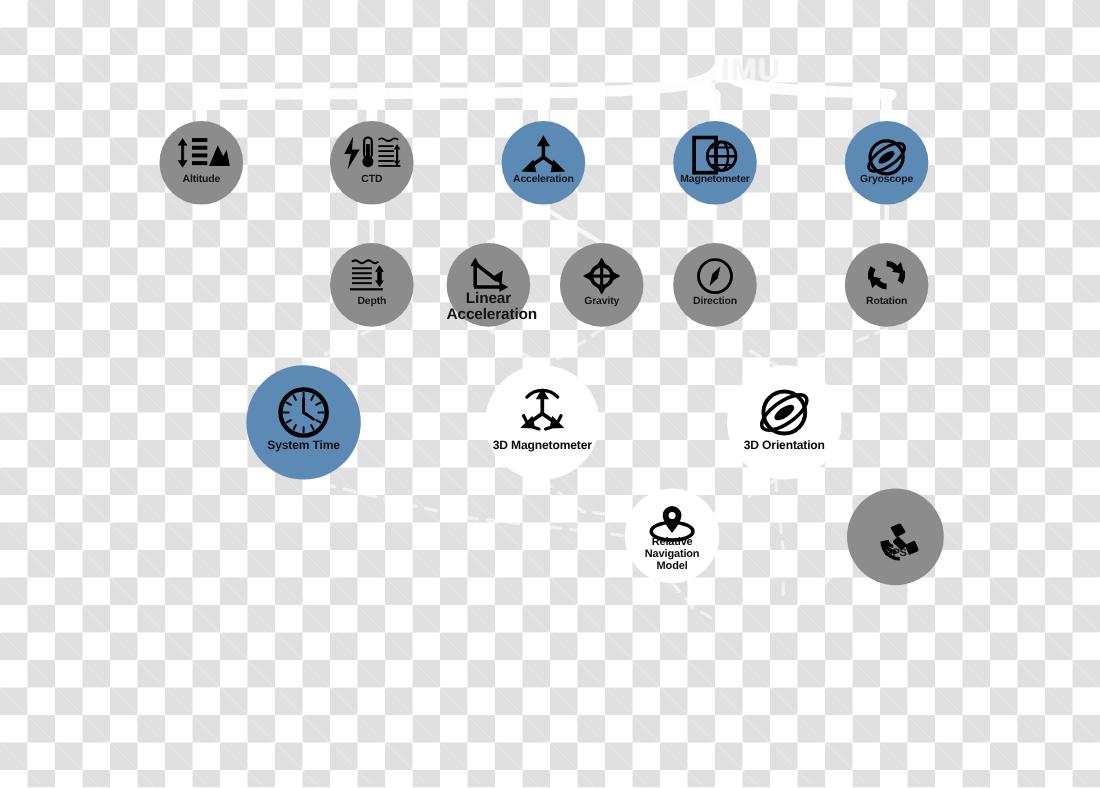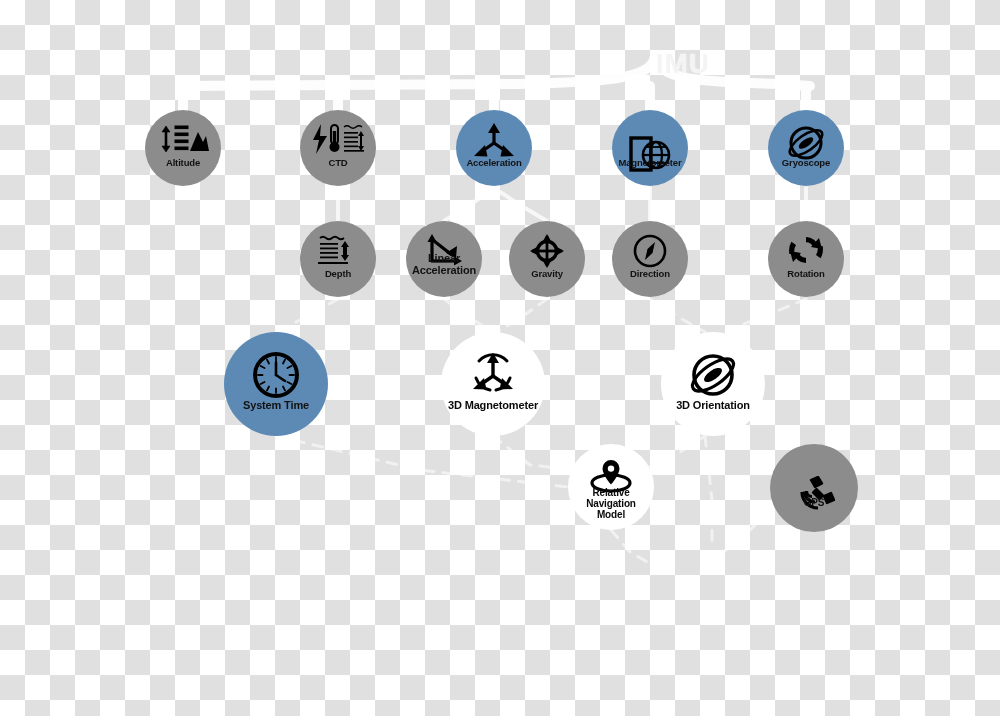--- a/index.html
+++ b/index.html
@@ -172,21 +172,21 @@
         <g fill="#000">
           <path d="M21 0 L27 10 H15 Z"></path>
           <path d="M1 33 L12 22 L14.5 33.5 Z"></path>
           <path d="M41 33 L30 22 L27.5 33.5 Z"></path>
         </g>
       </svg>
     </span>
     <span class="label" style="font-size: 9.5px; margin-top: 0px; position: absolute; top: 48px; left: 0px; width: 100%;">Acceleration</span>
   </div>
 
-  <div class="node blue" style="left: 612px; top: 110px; width: 76px; height: 76px; position: absolute; justify-content: center;">
+  <div class="node blue" style="left: 612px; top: 110px; width: 76px; height: 76px; position: absolute;">
     <span class="glyph" style="margin-top: 13px;">
       <svg width="44" height="38" viewBox="0 0 44 38">
         <rect x="3" y="2" width="20" height="32" fill="none" stroke="#000" stroke-width="3.4"></rect>
         <circle cx="28" cy="19" r="13" fill="none" stroke="#000" stroke-width="2.6"></circle>
         <ellipse cx="28" cy="19" rx="6" ry="13" fill="none" stroke="#000" stroke-width="2.2"></ellipse>
         <line x1="15" y1="19" x2="41" y2="19" stroke="#000" stroke-width="2.2"></line>
         <line x1="17.5" y1="11" x2="38.5" y2="11" stroke="#000" stroke-width="1.8"></line>
         <line x1="17.5" y1="27" x2="38.5" y2="27" stroke="#000" stroke-width="1.8"></line>
       </svg>
     </span>
@@ -229,21 +229,21 @@
           <path d="M5 27 L32 27"></path>
           <path d="M8 7 L26 21"></path>
         </g>
         <g fill="#000">
           <path d="M6 0 L10.5 8 H1.5 Z"></path>
           <path d="M36 27 L28 31.5 V22.5 Z"></path>
           <path d="M31 12 L30 24 L20 19 Z"></path>
         </g>
       </svg>
     </span>
-    <span class="label" style="font-size: 11px; margin-top: 0px; position: absolute; top: 32px; left: 0px; width: 100%;">Linear
+    <span class="label" style="font-size: 14px; margin-top: 0px; position: absolute; top: 42px; left: 0px; width: 100%;">Linear
 Acceleration</span>
   </div>
 
   <div class="node gray" style="left: 509px; top: 221px; width: 76px; height: 76px; position: absolute;">
     <span class="glyph" style="margin-top: 13px;">
       <svg width="34" height="34" viewBox="0 0 34 34">
         <circle cx="17" cy="17" r="9.5" fill="none" stroke="#000" stroke-width="3.4"></circle>
         <g fill="#000">
           <path d="M17 0 L21 7 H13 Z"></path>
           <path d="M17 34 L21 27 H13 Z"></path>

